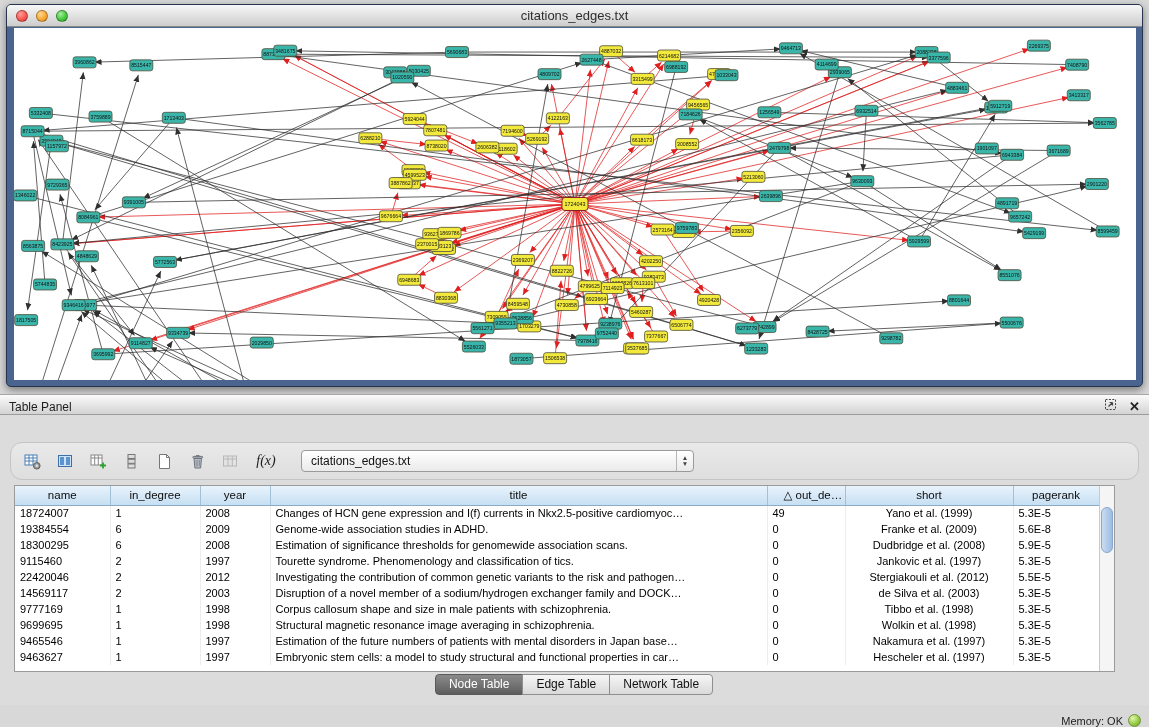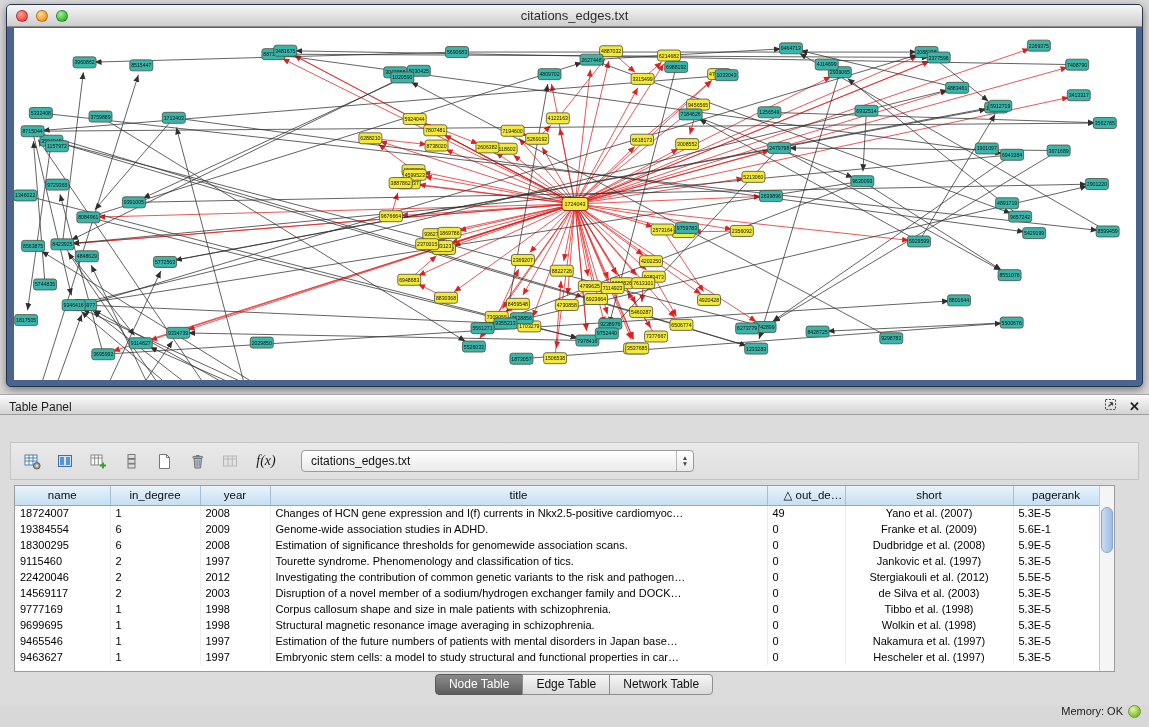--- a/index.html
+++ b/index.html
@@ -26,21 +26,21 @@
   
   .panel-header { position:absolute; left:0; top:394px; width:1149px; height:21px;
     background:linear-gradient(#fbfbfb,#d3d3d3); border-top:1px solid #a6a6a6; border-bottom:1px solid #9c9c9c;
     display:flex; align-items:flex-end; padding:0 9px; font-size:12px; color:#1e1e1e; }
   .ph-icons { margin-left:auto; display:flex; align-items:center; gap:12px; }
   .ph-close { font-size:13px; font-weight:bold; color:#222; line-height:1; }
 
   
   .panel-body { position:absolute; left:0; top:415px; width:1149px; height:290px; background:#dcdcdc; }
   .toolbar-box { position:absolute; left:10px; top:27px; width:1129px; height:38px;
-    border:1px solid #c4c4c4; border-radius:0; background:linear-gradient(#e9e9e9,#dedede);
+    border:1px solid #c4c4c4; border-radius:12px; background:linear-gradient(#e9e9e9,#dedede);
     display:flex; align-items:center; padding:0 8px; gap:7px; }
   .tool { width:26px; height:26px; display:flex; align-items:center; justify-content:center; border-radius:3px; }
   .fx { font-family:"Liberation Serif", serif; font-style:italic; font-size:14px; color:#1a1a1a; width:32px; }
   .combo { margin-left:12px; width:393px; height:22px; border:1px solid #9a9a9a; border-radius:4px;
     background:linear-gradient(#ffffff,#eaeaea); display:flex; align-items:center; font-size:12px; color:#111;
     box-shadow:inset 0 1px 0 #fff; }
   .combo-val { flex:1; padding:0 9px; white-space:nowrap; overflow:hidden; }
   .combo-step { width:17px; height:100%; border-left:1px solid #b5b5b5; display:flex; flex-direction:column;
     align-items:center; justify-content:center; color:#444; }
   .combo-step span { font-size:6.5px; line-height:6px; }
@@ -62,21 +62,21 @@
   
   .tabs { position:absolute; left:0; top:259px; width:100%; display:flex; justify-content:center; }
   .tab { height:21px; line-height:19px; padding:0 13px; font-size:12px; font-family:inherit; color:#111;
     background:linear-gradient(#f6f6f6,#d9d9d9); border:1px solid #8e8e8e; margin-left:-1px; cursor:default; }
   .tab:first-child { border-radius:4px 0 0 4px; }
   .tab:last-child { border-radius:0 4px 4px 0; }
   .tab.sel { background:linear-gradient(#8a8a8a,#5e5e5e); color:#fff; border-color:#5a5a5a; }
 
   
   .statusbar { position:absolute; left:0; top:705px; width:1149px; height:22px;
-    display:flex; align-items:flex-start; justify-content:flex-end; padding:0 8px; gap:5px;
+    display:flex; align-items:flex-end; justify-content:flex-end; padding:0 8px; gap:5px;
     font-size:11px; color:#1c1c1c; }
   .memdot { width:13px; height:13px; border-radius:50%;
     background:radial-gradient(circle at 35% 30%,#e2f7ae,#96cc44 55%,#69a21f); border:1px solid #72943c; }
 </style>
 </head>
 <body>
 
 <div class="app">
 
   <div class="net-window">
@@ -652,31 +652,31 @@
               <th>pagerank</th>
             </tr>
           </thead>
         <tbody id="tbody">
             <tr>
               <td class="c0">18724007</td>
               <td class="c1">1</td>
               <td class="c2">2008</td>
               <td class="c3">Changes of HCN gene expression and I(f) currents in Nkx2.5-positive cardiomyoc…</td>
               <td class="c4">49</td>
-              <td class="c5">Yano et al. (2007)</td>
+              <td class="c5">Yano et al. (1999)</td>
               <td class="c6">5.3E-5</td>
             </tr>
             <tr>
               <td class="c0">19384554</td>
               <td class="c1">6</td>
               <td class="c2">2009</td>
               <td class="c3">Genome-wide association studies in ADHD.</td>
               <td class="c4">0</td>
               <td class="c5">Franke et al. (2009)</td>
-              <td class="c6">5.6E-1</td>
+              <td class="c6">5.6E-8</td>
             </tr>
             <tr>
               <td class="c0">18300295</td>
               <td class="c1">6</td>
               <td class="c2">2008</td>
               <td class="c3">Estimation of significance thresholds for genomewide association scans.</td>
               <td class="c4">0</td>
               <td class="c5">Dudbridge et al. (2008)</td>
               <td class="c6">5.9E-5</td>
             </tr>

